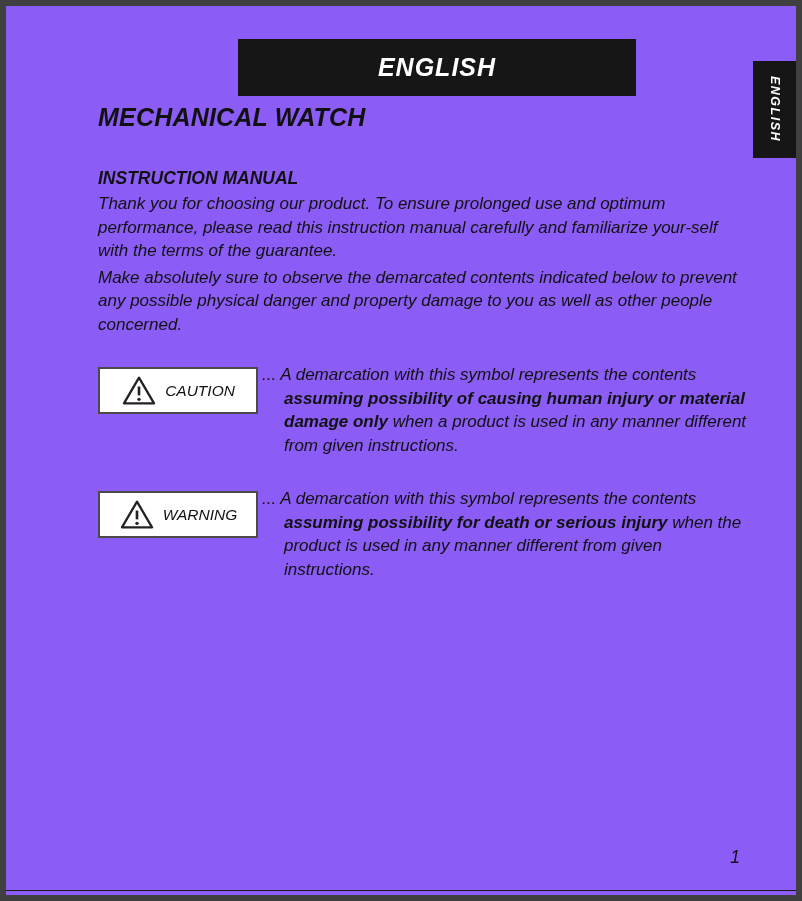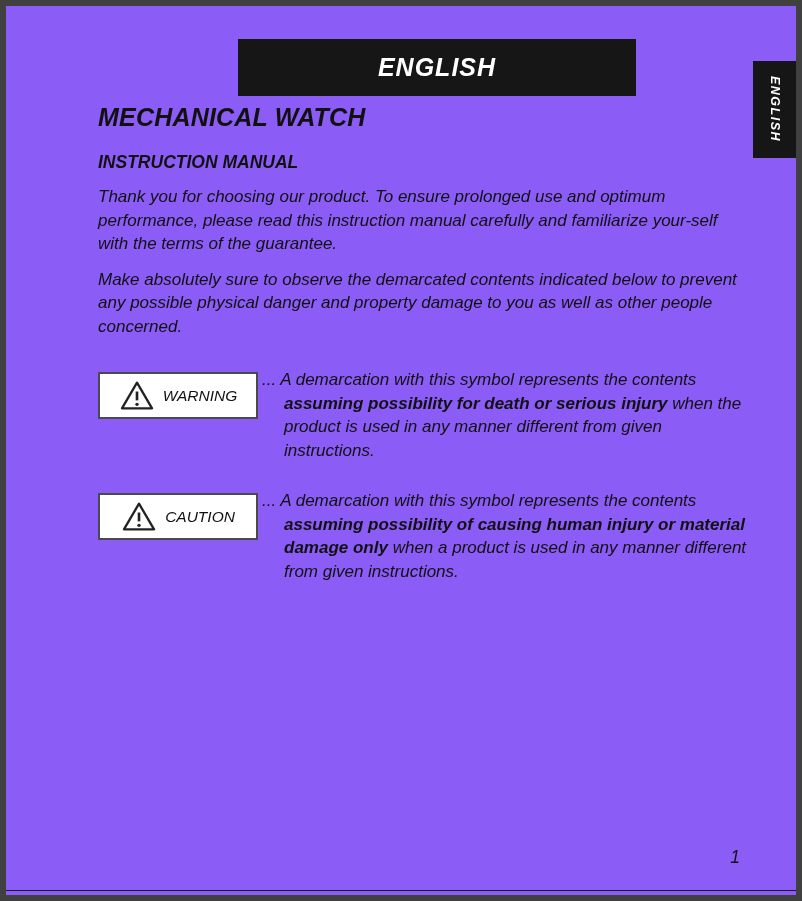--- a/index.html
+++ b/index.html
@@ -38,22 +38,22 @@
   }
   .side-tab span {
     writing-mode: vertical-rl;
     color: #fff; font-size: 12.5px; font-weight: bold; letter-spacing: 1.5px;
   }
 
   .content {
     position: absolute; left: 92px; top: 96px; width: 654px;
   }
   h1.title { font-size: 25px; font-weight: bold; line-height: 30px; letter-spacing: 0.2px; }
-  h2.subtitle { margin-top: 20px; font-size: 17.5px; font-weight: bold; }
-  p.body-text { font-size: 17px; line-height: 23.5px; margin-top: 12px; }
+  h2.subtitle { margin-top: 36px; font-size: 17.5px; font-weight: bold; }
+  p.body-text { font-size: 17px; line-height: 23.5px; margin-top: 3px; }
   p.body-text.tight { margin-top: 0; }
   h3.safety-head { margin-top: 14px; font-size: 17.5px; font-weight: bold; }
   h3.safety-head .bullet { font-size: 15px; margin-right: 7px; position: relative; top: -1px; }
 
   
   .notice-row { display: flex; align-items: flex-start; margin-top: 30px; }
   .notice-row.caution { margin-top: 27px; }
   .notice-box {
     flex: 0 0 160px; height: 47px;
     border: 2px solid #4a4a4a;
@@ -96,46 +96,46 @@
 
   <div class="content">
     <h1 class="title">MECHANICAL WATCH</h1>
 
     <h2 class="subtitle">INSTRUCTION MANUAL</h2>
 
     <p class="body-text">Thank you for choosing our product. To ensure prolonged use and optimum performance, please read this instruction manual carefully and familiarize your-self with the terms of the guarantee.</p>
 
     <p class="body-text">Make absolutely sure to observe the demarcated contents indicated below to prevent any possible physical danger and property damage to you as well as other people concerned.</p>
 
+    <div class="notice-row caution">
+      <div class="notice-box">
+        <span class="tri-icon">
+          <svg width="36" height="31" viewBox="0 0 40 35" aria-hidden="true">
+            <path d="M20 3 L37 32 L3 32 Z" fill="none" stroke="#222" stroke-width="2.6" stroke-linejoin="round"></path>
+            <line x1="20" y1="13" x2="20" y2="23" stroke="#222" stroke-width="3"></line>
+            <circle cx="20" cy="27.5" r="1.9" fill="#222"></circle>
+          </svg>
+        </span>
+        <span class="label">CAUTION</span>
+      </div>
+      <p class="notice-text"><span>... A demarcation with this symbol represents the contents </span><b>assuming possibility of causing human injury or material damage only</b><span> when a product is used in any manner different from given instructions.</span></p>
+    </div>
+
     <div class="notice-row">
       <div class="notice-box">
         <span class="tri-icon">
           <svg width="36" height="31" viewBox="0 0 40 35" aria-hidden="true">
             <path d="M20 3 L37 32 L3 32 Z" fill="none" stroke="#222" stroke-width="2.6" stroke-linejoin="round"></path>
             <line x1="20" y1="13" x2="20" y2="23" stroke="#222" stroke-width="3"></line>
             <circle cx="20" cy="27.5" r="1.9" fill="#222"></circle>
           </svg>
         </span>
         <span class="label">WARNING</span>
       </div>
       <p class="notice-text"><span>... A demarcation with this symbol represents the contents </span><b>assuming possibility for death or serious injury</b><span> when the product is used in any manner different from given instructions.</span></p>
     </div>
-
-    <div class="notice-row caution">
-      <div class="notice-box">
-        <span class="tri-icon">
-          <svg width="36" height="31" viewBox="0 0 40 35" aria-hidden="true">
-            <path d="M20 3 L37 32 L3 32 Z" fill="none" stroke="#222" stroke-width="2.6" stroke-linejoin="round"></path>
-            <line x1="20" y1="13" x2="20" y2="23" stroke="#222" stroke-width="3"></line>
-            <circle cx="20" cy="27.5" r="1.9" fill="#222"></circle>
-          </svg>
-        </span>
-        <span class="label">CAUTION</span>
-      </div>
-      <p class="notice-text"><span>... A demarcation with this symbol represents the contents </span><b>assuming possibility of causing human injury or material damage only</b><span> when a product is used in any manner different from given instructions.</span></p>
-    </div>
   </div>
 
   <div class="page-number">1</div>
 
   <div class="bottom-rule"></div>
 
 </div>
 
 </body></html>

